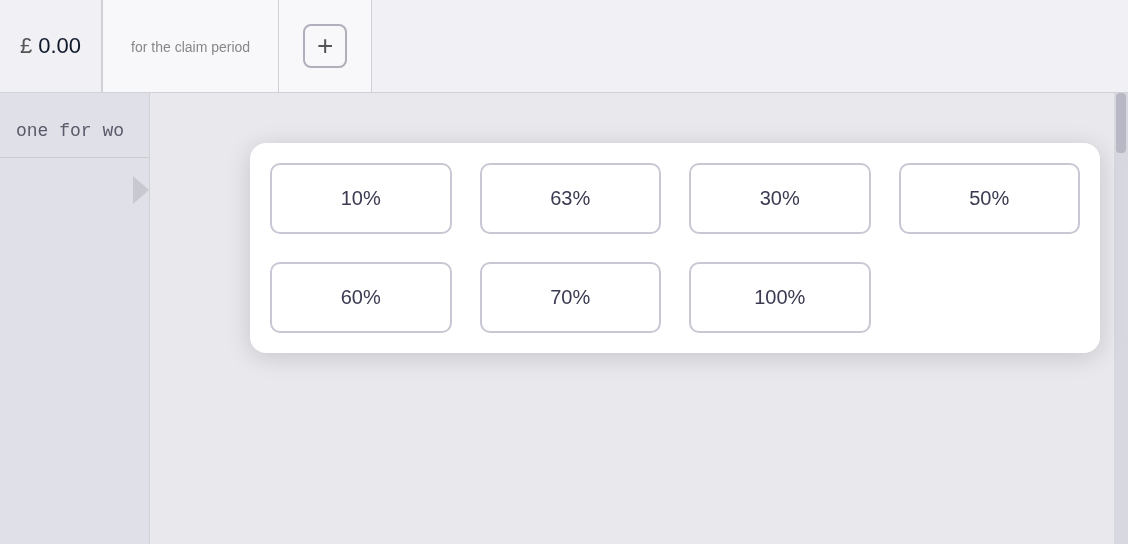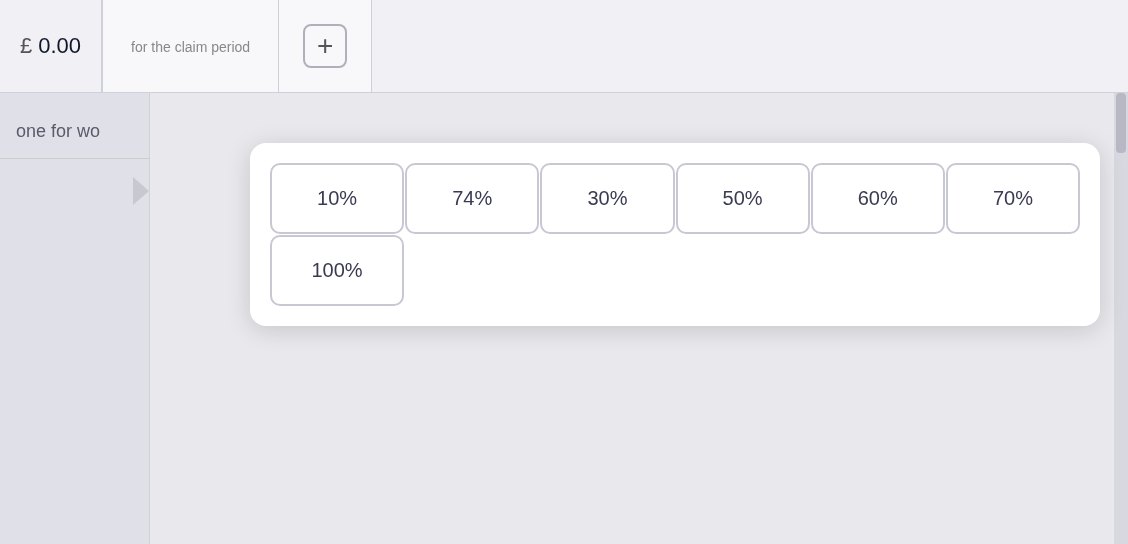--- a/index.html
+++ b/index.html
@@ -115,20 +115,21 @@
       display: flex;
       flex-direction: column;
       justify-content: flex-start;
       padding-top: 20px;
     }
 
     .left-text {
       font-size: 18px;
       color: #5a5a6a;
       padding: 8px 16px;
+      font-family: Liberation Mono, monospace;
     }
 
     .left-divider {
       height: 1px;
       background: #ccc;
       margin: 8px 0;
     }
 
     .chevron-area {
       display: flex;
@@ -176,22 +177,22 @@
       left: 100px;
       background: white;
       border-radius: 16px;
       box-shadow: 0 4px 24px rgba(0,0,0,0.15);
       padding: 20px;
       width: 850px;
     }
 
     .percentage-grid {
       display: grid;
-      grid-template-columns: repeat(6, 1fr);
-      gap: 1px;
+      grid-template-columns: repeat(4, 1fr);
+      gap: 28px;
     }
 
     .percentage-btn {
       border: 2px solid #c8c8d4;
       border-radius: 10px;
       background: white;
       padding: 22px 0;
       font-size: 20px;
       color: #3a3a52;
       font-weight: 400;
@@ -227,21 +228,21 @@
   </div>
 
   <div class="right-panel">
     <div class="scrollbar-area">
       <div class="scrollbar-thumb"></div>
     </div>
 
     <div class="dropdown-panel">
       <div class="percentage-grid" id="percentage-grid">
       <button class="percentage-btn">10%</button>
-          <button class="percentage-btn">74%</button>
+          <button class="percentage-btn">63%</button>
           <button class="percentage-btn">30%</button>
           <button class="percentage-btn">50%</button>
           <button class="percentage-btn">60%</button>
           <button class="percentage-btn">70%</button>
           <button class="percentage-btn">100%</button>
         </div>
     </div>
   </div>
 
 </div>

